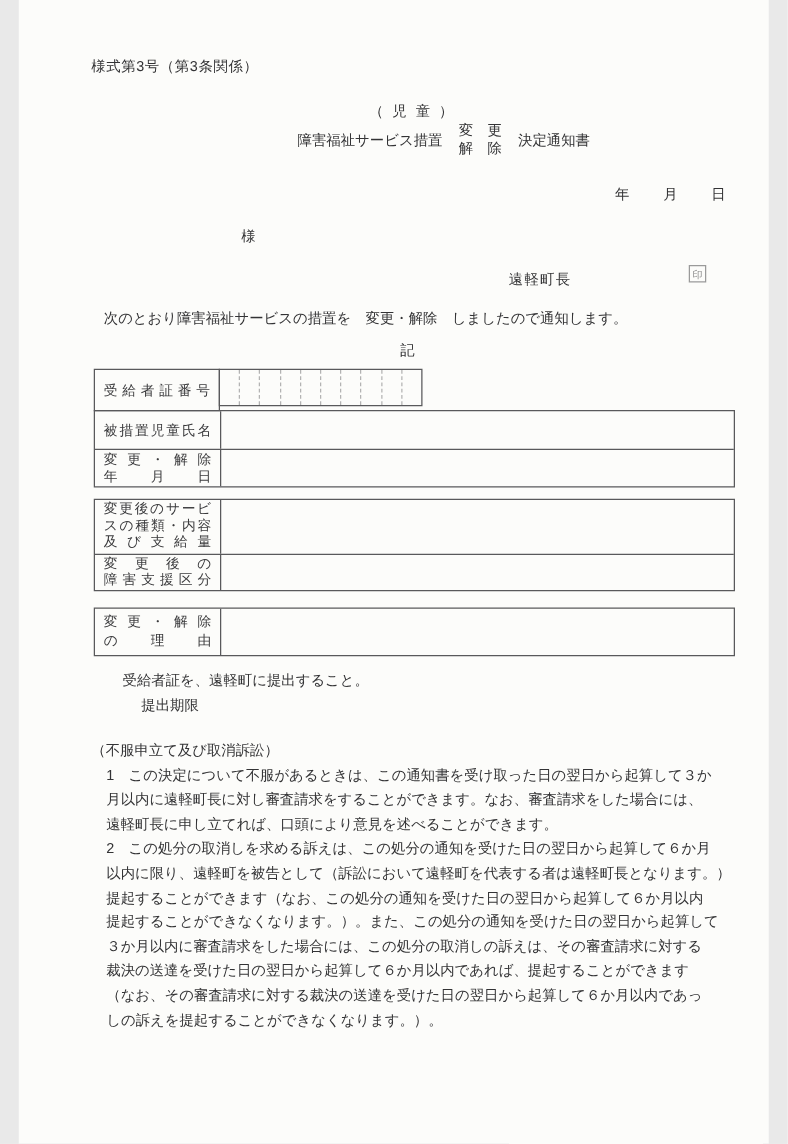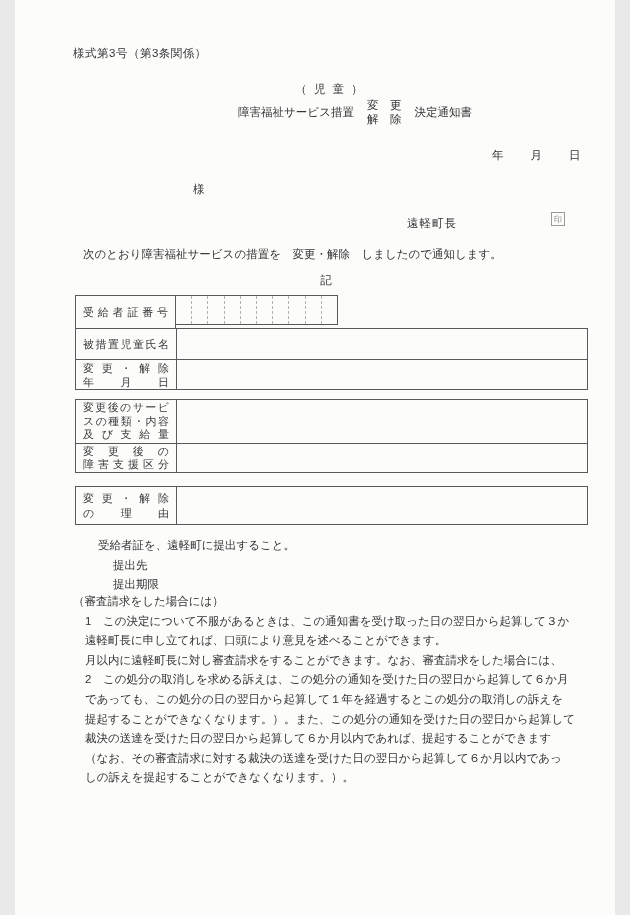--- a/index.html
+++ b/index.html
@@ -208,30 +208,31 @@
             <span>理</span>
             <span>由</span>
           </div>
       </div>
       <div class="val"></div>
     </div>
   </div>
 
   <div class="abs notes">
     <div>受給者証を、遠軽町に提出すること。</div>
-    <div class="indent">提出先</div>
     <div class="indent">提出期限</div>
   </div>
 
   <div class="abs legal">
-    <div>（審査請求をした場合には）</div>
+    <div>（不服申立て及び取消訴訟）</div>
     <div class="indent">1　この決定について不服があるときは、この通知書を受け取った日の翌日から起算して３か</div>
+    <div class="indent">月以内に遠軽町長に対し審査請求をすることができます。なお、審査請求をした場合には、</div>
     <div class="indent">遠軽町長に申し立てれば、口頭により意見を述べることができます。</div>
-    <div class="indent">月以内に遠軽町長に対し審査請求をすることができます。なお、審査請求をした場合には、</div>
     <div class="indent">2　この処分の取消しを求める訴えは、この処分の通知を受けた日の翌日から起算して６か月</div>
-    <div class="indent">であっても、この処分の日の翌日から起算して１年を経過するとこの処分の取消しの訴えを</div>
+    <div class="indent">以内に限り、遠軽町を被告として（訴訟において遠軽町を代表する者は遠軽町長となります。）</div>
+    <div class="indent">提起することができます（なお、この処分の通知を受けた日の翌日から起算して６か月以内</div>
     <div class="indent">提起することができなくなります。）。また、この処分の通知を受けた日の翌日から起算して</div>
+    <div class="indent">３か月以内に審査請求をした場合には、この処分の取消しの訴えは、その審査請求に対する</div>
     <div class="indent">裁決の送達を受けた日の翌日から起算して６か月以内であれば、提起することができます</div>
     <div class="indent">（なお、その審査請求に対する裁決の送達を受けた日の翌日から起算して６か月以内であっ</div>
     <div class="indent">しの訴えを提起することができなくなります。）。</div>
   </div>
 
 </div>
 
 </body></html>

